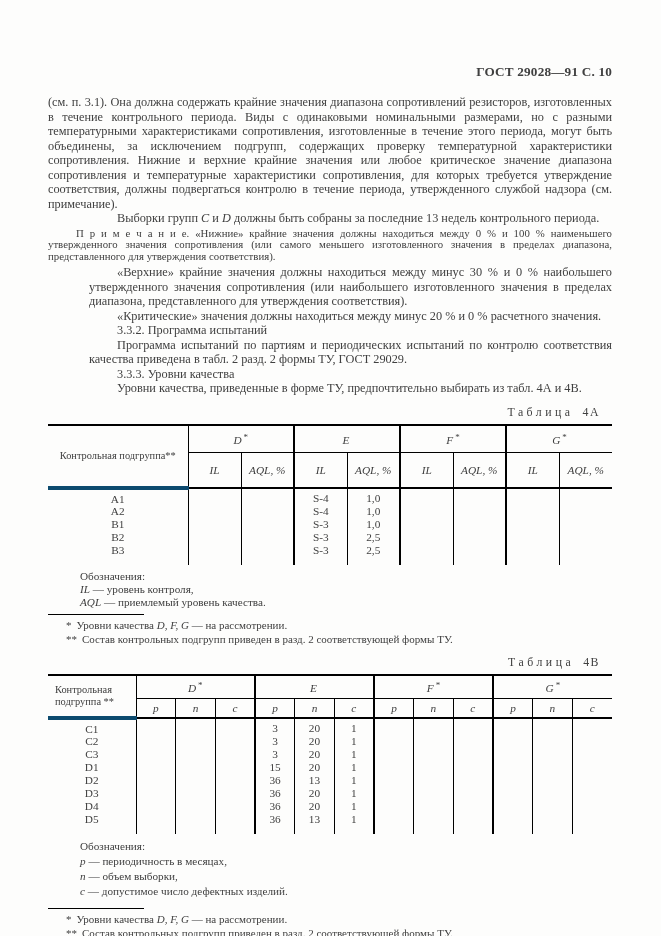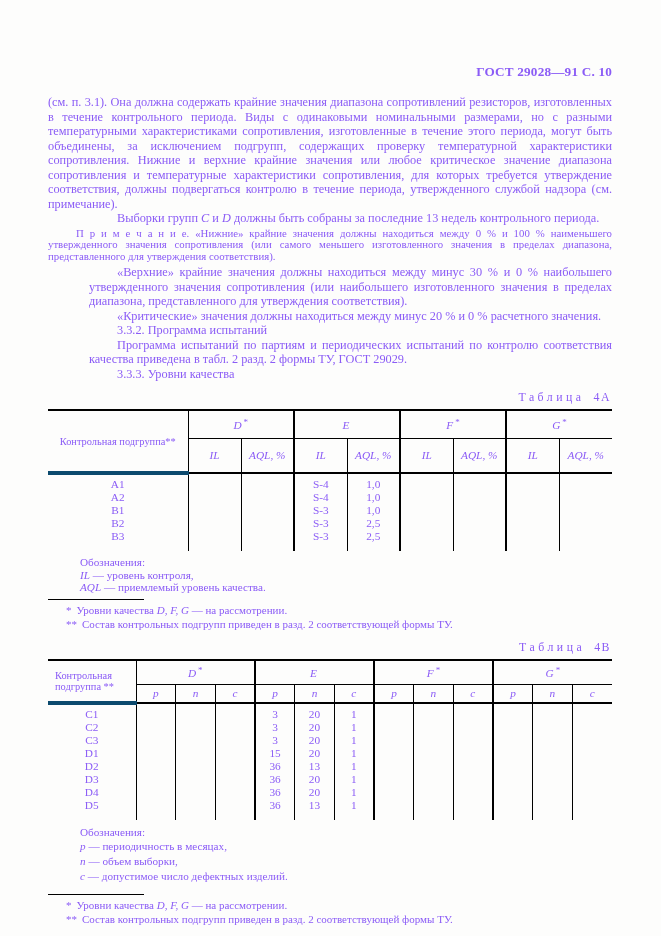--- a/index.html
+++ b/index.html
@@ -3,37 +3,37 @@
 <meta charset="utf-8">
 <style>
   * { box-sizing: border-box; }
   html, body { margin: 0; padding: 0; background: #ffffff; }
   .page {
     position: relative;
     width: 661px; height: 936px;
     background: #fdfdfc;
     padding: 64px 49px 0 48px;
     font-family: "Liberation Serif", "DejaVu Serif", serif;
-    color: #8b5cf6;
+    color: #404040;
     overflow: hidden;
   }
   .doc-header {
     text-align: right;
     font-weight: 700;
     font-size: 13.2px;
     letter-spacing: .2px;
     margin: 0 0 15px 0;
   }
   p { margin: 0; }
   .body-text { font-size: 12.3px; line-height: 14.5px; }
   .j { text-align: justify; }
   .ind { text-indent: 28px; margin-left: 41px; }
   .note { font-size: 10.8px; line-height: 11.9px; text-align: justify; margin: 2px 0; }
 
-  .table-label { text-align: right; font-size: 11.8px; margin: 9px 1px 4px 0; }
+  .table-label { text-align: right; font-size: 11.8px; margin: 9px 12px 4px 0; }
   .tl-word { letter-spacing: 3.5px; }
   .tl-num { margin-left: 9px; letter-spacing: 1.5px; }
 
   table.gt {
     width: 564px;
     border-collapse: collapse;
     table-layout: fixed;
     border-top: 2px solid #000;
     font-size: 11.3px;
   }
@@ -77,20 +77,21 @@
 
   <div class="body-text">
     <p class="j">(см. п. 3.1). Она должна содержать крайние значения диапазона сопротивлений резисторов, изготовленных в течение контрольного периода. Виды с одинаковыми номинальными размерами, но с разными температурными характеристиками сопротивления, изготовленные в течение этого периода, могут быть объединены, за исключением подгрупп, содержащих проверку температурной характеристики сопротивления. Нижние и верхние крайние значения или любое критическое значение диапазона сопротивления и температурные характеристики сопротивления, для которых требуется утверждение соответствия, должны подвергаться контролю в течение периода, утвержденного службой надзора (см. примечание).</p>
     <p class="j ind"><span>Выборки групп </span><i>C</i><span> и </span><i>D</i><span> должны быть собраны за последние 13 недель контрольного периода.</span></p>
     <p class="note ind">П р и м е ч а н и е. «Нижние» крайние значения должны находиться между 0 % и 100 % наименьшего утвержденного значения сопротивления (или самого меньшего изготовленного значения в пределах диапазона, представленного для утверждения соответствия).</p>
     <p class="j ind">«Верхние» крайние значения должны находиться между минус 30 % и 0 % наибольшего утвержденного значения сопротивления (или наибольшего изготовленного значения в пределах диапазона, представленного для утверждения соответствия).</p>
     <p class="j ind">«Критические» значения должны находиться между минус 20 % и 0 % расчетного значения.</p>
     <p class="ind">3.3.2. Программа испытаний</p>
     <p class="j ind">Программа испытаний по партиям и периодических испытаний по контролю соответствия качества приведена в табл. 2 разд. 2 формы ТУ, ГОСТ 29029.</p>
     <p class="ind">3.3.3. Уровни качества</p>
+    <p class="j ind">Уровни качества, приведенные в форме ТУ, предпочтительно выбирать из табл. 4А и 4В.</p>
   </div>
 
   <div class="table-label"><span class="tl-word">Таблица</span><span class="tl-num">4А</span></div>
 
   <table class="gt t4a">
     <colgroup>
       <col style="width:140px">
         <col>
         <col>
         <col>

